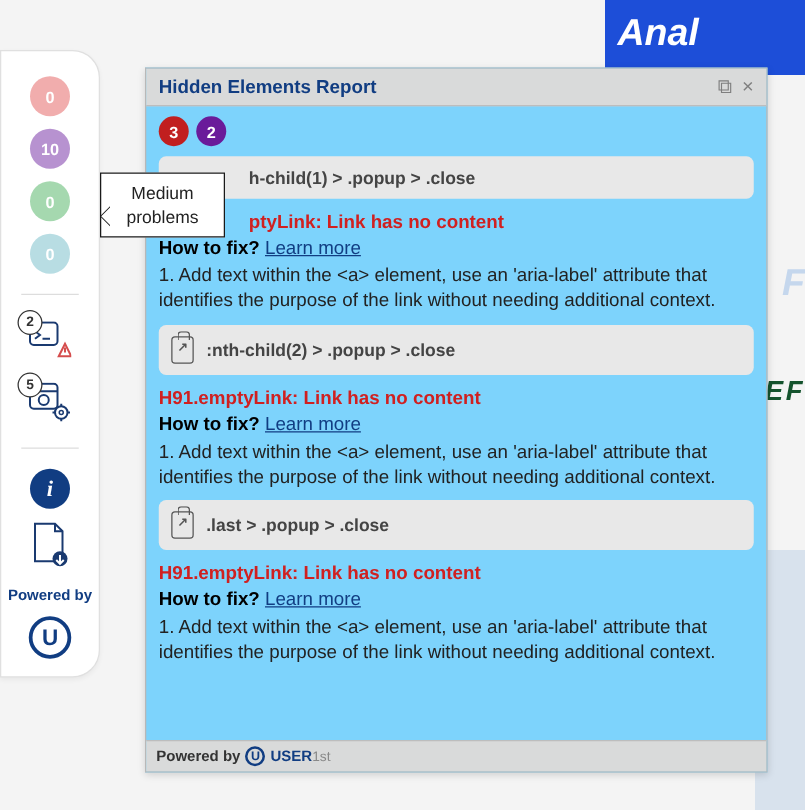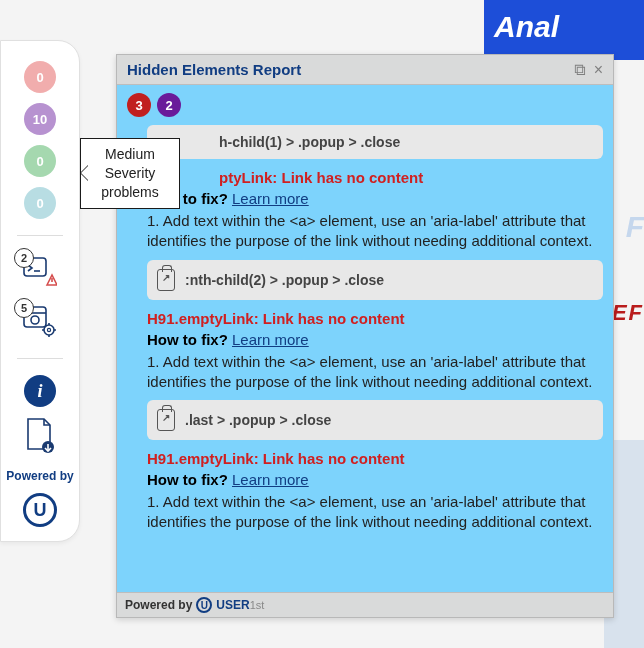--- a/index.html
+++ b/index.html
@@ -12,21 +12,21 @@
   }
   
   .bg-banner {
     position: absolute; top: 0; right: 0;
     width: 160px; height: 60px;
     background: #1d4ed8; color: #fff;
     font-size: 30px; font-weight: bold;
     padding: 10px; font-style: italic;
   }
   .bg-text1 { position:absolute; top:210px; right:0; color:#c5d7ed; font-size:30px; font-weight:bold; font-style:italic; }
-  .bg-text2 { position:absolute; top:300px; right:0; color:#b91c1c; font-size:22px; font-weight:bold; letter-spacing:2px; font-style:italic;}
+  .bg-text2 { position:absolute; top:300px; right:0; color:#14532d; font-size:22px; font-weight:bold; letter-spacing:2px; font-style:italic;}
   .bg-strip { position:absolute; top:440px; right:0; width:40px; height:210px; background:#d8e2ed; }
 
   
   .sidebar {
     position: absolute;
     top: 40px; left: 0;
     width: 80px;
     background: #fff;
     border-top-right-radius: 22px;
     border-bottom-right-radius: 22px;
@@ -116,21 +116,21 @@
   .panel-controls span { cursor:pointer; font-size:16px; line-height:1;}
   .count-row { display:flex; gap:6px; padding:8px 10px 4px 10px; }
   .count-badge {
     width:24px; height:24px; border-radius:50%;
     color:#fff; font-weight:bold; font-size:13px;
     display:flex; align-items:center; justify-content:center;
   }
   .count-badge.red   { background:#c11f1f; }
   .count-badge.purple2 { background:#6a1b9a; }
   .panel-body { flex:1; overflow:hidden; padding:0 10px 0 10px; }
-  .issue-block { margin-bottom:6px;margin-left:20px; }
+  .issue-block { margin-bottom:6px; }
   .selector-bar {
     background:#e8e8e8; border-radius:6px;
     padding:9px 10px; display:flex; align-items:center; gap:10px;
     color:#444; font-weight:bold; font-size:14px;
     margin:4px 0 10px 0;
   }
   .clip-icon {
     width:18px; height:22px; border:1.5px solid #555; border-radius:3px;
     position:relative; flex-shrink:0;
   }
@@ -216,21 +216,20 @@
       <polyline points="21,31 24,34 27,31" stroke="#fff" stroke-width="1.6" fill="none"></polyline>
     </svg>
   </div>
 
   <div class="powered-label">Powered by</div>
   <div class="u-logo">U</div>
 </div>
 
 <div class="tooltip">
   <div>Medium</div>
-  <div>Severity</div>
   <div>problems</div>
 </div>
 
 <div class="panel">
   <div class="panel-header">
     <span class="panel-title">Hidden Elements Report</span>
     <div class="panel-controls">
       <span>⧉</span>
       <span>×</span>
     </div>

